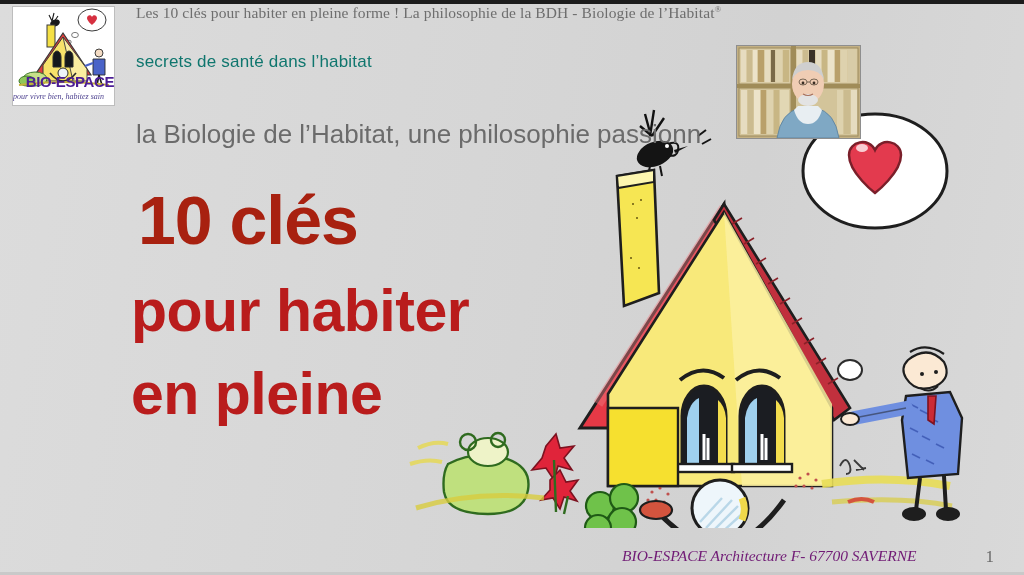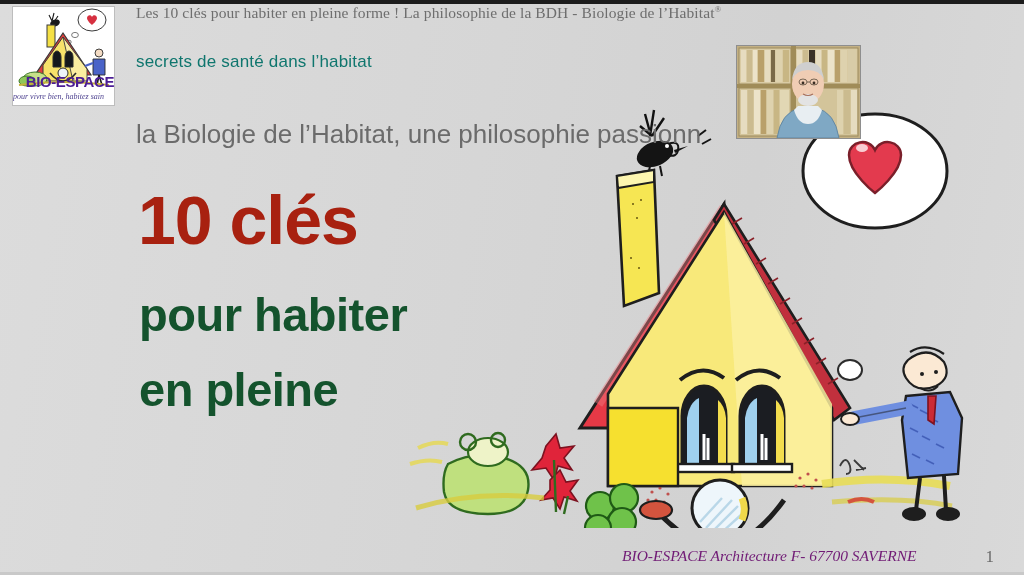--- a/index.html
+++ b/index.html
@@ -142,31 +142,31 @@
     left: 124px;
     top: 186px;
     z-index: 18;
   }
   .title-line-1 {
     font-weight: bold;
     font-size: 68px;
     line-height: 1.0;
     color: #a82110;
     letter-spacing: -1px;
-    margin: 0 0 31px 14px;
+    margin: 0 0 20px 14px;
     white-space: nowrap;
   }
   .title-line {
     font-weight: bold;
-    font-size: 47px;
+    font-size: 59px;
     line-height: 1.28;
-    color: #14532d;
+    color: #b91c1c;
     letter-spacing: -0.5px;
     white-space: nowrap;
-    margin: 15px;
+    margin: 7px;
   }
 
   
   .illus {
     position: absolute;
     left: 402px;
     top: 108px;
     width: 622px;
     height: 420px;
     z-index: 10;

